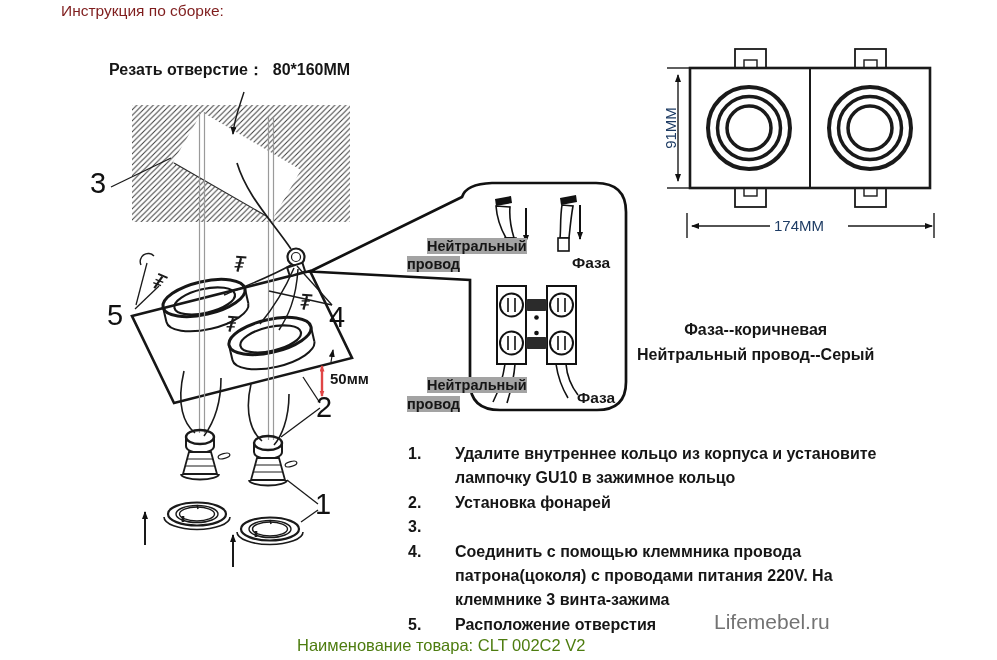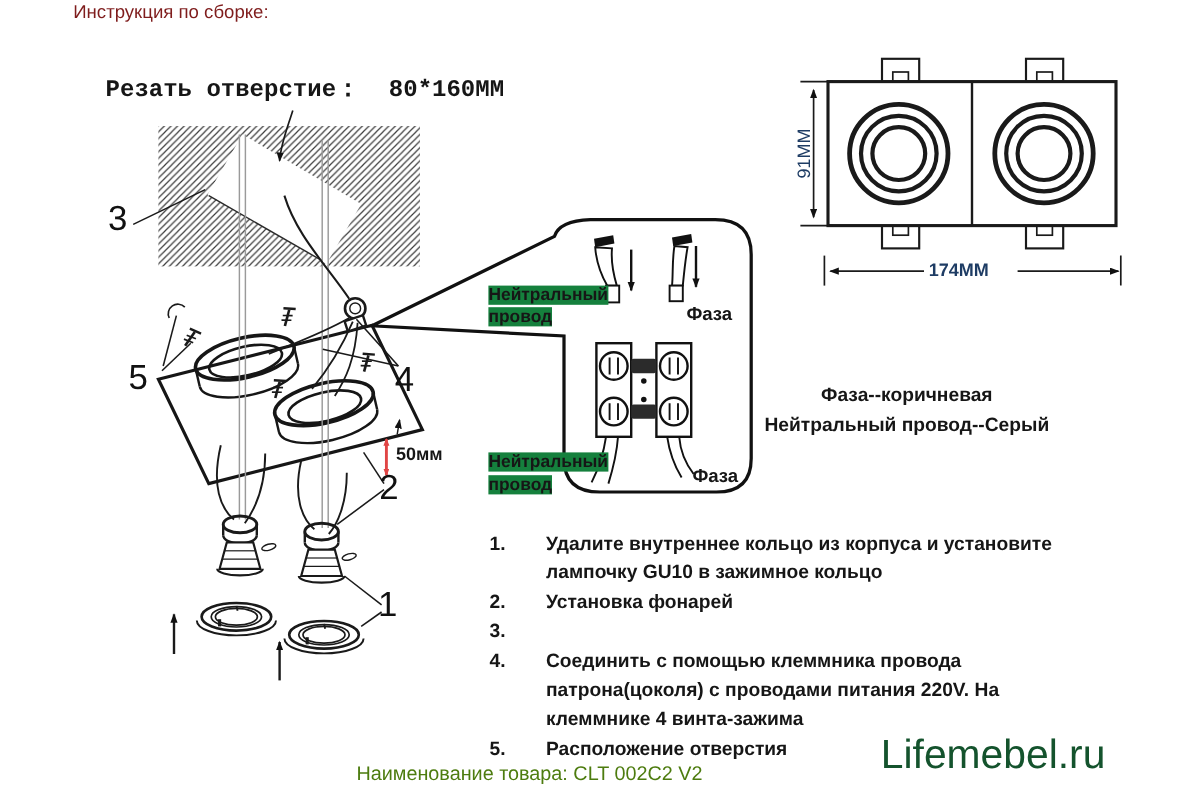--- a/index.html
+++ b/index.html
@@ -3,45 +3,45 @@
 <meta charset="utf-8">
 <style>
   html,body{margin:0;padding:0;background:#fff;}
   .page{
     position:relative;width:997px;height:660px;background:#fff;overflow:hidden;
     font-family:"Liberation Sans","DejaVu Sans",sans-serif;color:#161616;
   }
   svg.art{position:absolute;left:0;top:0;z-index:1;}
   .t{position:absolute;z-index:2;white-space:nowrap;}
   .title{left:61px;top:2px;font-size:15.5px;color:#7f1d1d;}
-  .cut-note{left:88px;top:60px;font-size:20px;font-weight:600;white-space:pre;font-family:Liberation Mono, monospace;}
+  .cut-note{left:109px;top:60px;font-size:16px;font-weight:600;white-space:pre;}
   .pnum{font-size:29px;font-weight:500;color:#111;}
   .n3{left:90px;top:167px;}
   .n5{left:107px;top:299px;}
   .n4{left:329px;top:301px;}
   .n2{left:316px;top:391px;}
   .n1{left:315px;top:488px;}
   .depth{left:330px;top:370px;font-size:15px;font-weight:600;}
   .wrapLbl{white-space:normal;width:104px;font-size:14.5px;font-weight:600;line-height:18px;}
-  .wrapLbl span{background:#15803d;}
+  .wrapLbl span{background:#a3a3a3;margin-left:20px;}
   .neutral-top{left:407px;top:237px;}
   .neutral-bottom{left:407px;top:376px;line-height:19px;}
   .phase{font-size:15.5px;font-weight:700;}
   .phase-top{left:572px;top:254px;}
   .phase-bottom{left:577px;top:389px;}
   .wiring-note{left:637px;top:317px;font-size:16px;font-weight:600;line-height:25px;text-align:center;}
   .dim{color:#1e3c64;font-size:15px;font-weight:500;}
   .dim-v{left:640px;top:120px;width:60px;height:16px;text-align:center;transform:rotate(-90deg);}
-  .dim-h{left:774px;top:217px;font-weight:bold;}
+  .dim-h{left:774px;top:217px;}
   .steps{left:404px;top:442px;width:502px;font-size:16px;font-weight:600;line-height:24.4px;white-space:normal;}
   .step{display:flex;}
   .step-num{flex:0 0 47px;padding-left:4px;}
   .step-text{flex:1;white-space:pre-line;}
   .product-name{left:297px;top:636px;font-size:16.5px;color:#4d7c0f;}
-  .watermark{left:714px;top:610px;font-size:34px;color:#14532d;z-index:0;margin-left:20px;}
+  .watermark{left:714px;top:610px;font-size:21px;color:#737373;z-index:0;}
 </style>
 </head>
 <body>
 
 <div class="page">
 
   <svg class="art" width="997" height="660" viewBox="0 0 997 660">
     <defs>
       <pattern id="hatch" width="5.5" height="5.5" patternUnits="userSpaceOnUse">
         <path d="M-1,6.5 L6.5,-1 M-1,1 L1,-1 M4.5,6.5 L6.5,4.5" stroke="#3c3c3c" stroke-width="1" fill="none"></path>
@@ -270,21 +270,21 @@
       <span class="step-num">2.</span>
       <span class="step-text">Установка фонарей</span>
     </div>
     <div class="step">
       <span class="step-num">3.</span>
     </div>
     <div class="step">
       <span class="step-num">4.</span>
       <span class="step-text">Соединить с помощью клеммника провода
 патрона(цоколя) с проводами питания 220V. На
-клеммнике 4 винта-зажима</span>
+клеммнике 3 винта-зажима</span>
     </div>
     <div class="step">
       <span class="step-num">5.</span>
       <span class="step-text">Расположение отверстия</span>
     </div>
   </div>
 
   <div class="t product-name">Наименование товара: CLT 002C2 V2</div>
 </div>
 

